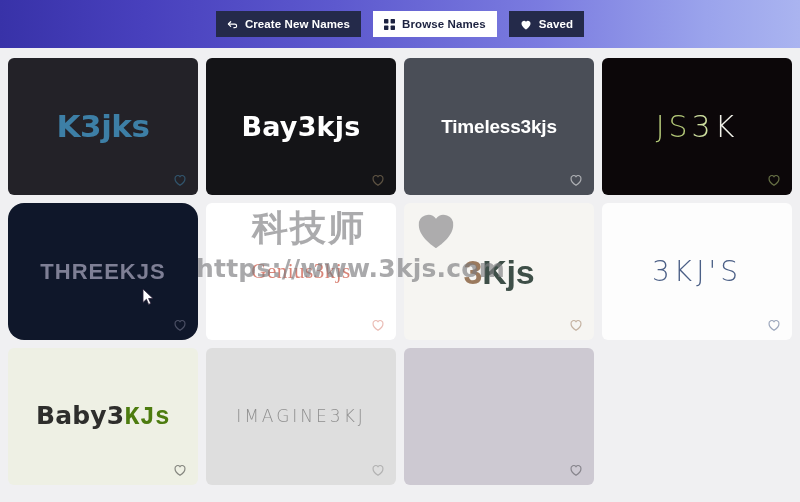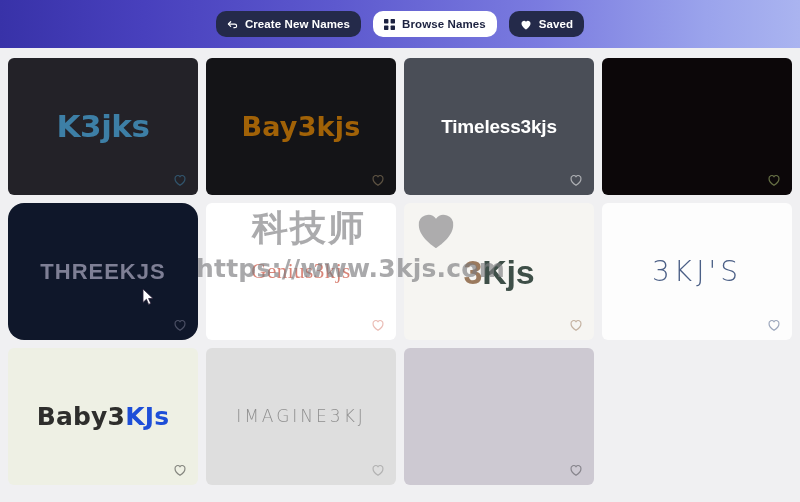--- a/index.html
+++ b/index.html
@@ -19,21 +19,21 @@
     align-items: center;
     justify-content: center;
     gap: 12px;
   }
   .nav-btn {
     display: inline-flex;
     align-items: center;
     gap: 7px;
     height: 26px;
     padding: 0 11px;
-    border-radius: 10px;
+    border-radius: 0;
     font-size: 11.5px;
     font-weight: bold;
     letter-spacing: .1px;
     cursor: pointer;
     white-space: nowrap;
     border: none;
     font-family: "Liberation Sans", sans-serif;
   }
   .nav-btn.dark { background: #242a4a; color: #ffffff; }
   .nav-btn.light { background: #ffffff; color: #1c2240; }
@@ -167,36 +167,37 @@
 <div class="grid" id="grid">
     <div class="card" style="background: rgb(35, 34, 40);">
       <div class="logo t-geo" style="font-size: 31px;"><span style="color: rgb(61, 127, 166);">K3jks</span></div>
       <div class="fav" style="color: rgb(61, 127, 166); opacity: 0.55;">
         <svg viewBox="0 0 24 22" fill="none" stroke="currentColor" stroke-width="2">
           <path d="M12 20s-8.5-5.2-8.5-11.2A4.7 4.7 0 0 1 12 5.4 4.7 4.7 0 0 1 20.5 8.8C20.5 14.8 12 20 12 20z"></path>
         </svg>
       </div>
     </div>
     <div class="card" style="background: rgb(20, 20, 23);">
-      <div class="logo t-round" style="font-size: 27px;"><span style="color: #a16207;">Bay3kjs</span></div>
+      <div class="logo t-round" style="font-size: 27px;"><span style="color: #ffffff;">Bay3kjs</span></div>
       <div class="fav" style="color: rgb(155, 135, 103); opacity: 0.55;">
         <svg viewBox="0 0 24 22" fill="none" stroke="currentColor" stroke-width="2">
           <path d="M12 20s-8.5-5.2-8.5-11.2A4.7 4.7 0 0 1 12 5.4 4.7 4.7 0 0 1 20.5 8.8C20.5 14.8 12 20 12 20z"></path>
         </svg>
       </div>
     </div>
     <div class="card" style="background: rgb(74, 78, 87);">
       <div class="logo t-bold" style="font-size: 19px;"><span style="color: rgb(255, 255, 255);">Timeless3kjs</span></div>
       <div class="fav" style="color: rgb(255, 255, 255); opacity: 0.55;">
         <svg viewBox="0 0 24 22" fill="none" stroke="currentColor" stroke-width="2">
           <path d="M12 20s-8.5-5.2-8.5-11.2A4.7 4.7 0 0 1 12 5.4 4.7 4.7 0 0 1 20.5 8.8C20.5 14.8 12 20 12 20z"></path>
         </svg>
       </div>
     </div>
     <div class="card" style="background: rgb(12, 7, 9);">
+      <div class="logo t-thin" style="font-size: 30px;"><span style="color: rgb(179, 200, 120);">JS</span><span style="color: rgb(207, 224, 160);">3</span><span style="color: rgb(242, 242, 234);">K</span></div>
       <div class="fav" style="color: rgb(179, 200, 120); opacity: 0.55;">
         <svg viewBox="0 0 24 22" fill="none" stroke="currentColor" stroke-width="2">
           <path d="M12 20s-8.5-5.2-8.5-11.2A4.7 4.7 0 0 1 12 5.4 4.7 4.7 0 0 1 20.5 8.8C20.5 14.8 12 20 12 20z"></path>
         </svg>
       </div>
     </div>
     <div class="card" style="background: #0f172a; border-radius: 16px;">
       <div class="logo t-wide" style="font-size: 22px;"><span style="color: rgb(126, 127, 149);">THREEKJS</span></div>
       <div class="fav" style="color: rgb(126, 127, 149); opacity: 0.55;">
         <svg viewBox="0 0 24 22" fill="none" stroke="currentColor" stroke-width="2">
@@ -222,21 +223,21 @@
     </div>
     <div class="card" style="background: rgb(253, 253, 253);">
       <div class="logo t-thin" style="font-size: 28px;"><span style="color: rgb(75, 95, 134);">3KJ'S</span></div>
       <div class="fav" style="color: rgb(75, 95, 134); opacity: 0.55;">
         <svg viewBox="0 0 24 22" fill="none" stroke="currentColor" stroke-width="2">
           <path d="M12 20s-8.5-5.2-8.5-11.2A4.7 4.7 0 0 1 12 5.4 4.7 4.7 0 0 1 20.5 8.8C20.5 14.8 12 20 12 20z"></path>
         </svg>
       </div>
     </div>
     <div class="card" style="background: rgb(238, 240, 228);">
-      <div class="logo t-round" style="font-size: 25px;"><span style="color: rgb(46, 46, 44);">Baby3</span><span style="color: #1d4ed8;">KJs</span></div>
+      <div class="logo t-round" style="font-size: 25px;"><span style="color: rgb(46, 46, 44);">Baby3</span><span style="color: #4d7c0f; font-family: Liberation Mono, monospace;">KJs</span></div>
       <div class="fav" style="color: rgb(46, 46, 44); opacity: 0.55;">
         <svg viewBox="0 0 24 22" fill="none" stroke="currentColor" stroke-width="2">
           <path d="M12 20s-8.5-5.2-8.5-11.2A4.7 4.7 0 0 1 12 5.4 4.7 4.7 0 0 1 20.5 8.8C20.5 14.8 12 20 12 20z"></path>
         </svg>
       </div>
     </div>
     <div class="card" style="background: rgb(222, 222, 222);">
       <div class="logo t-mono" style="font-size: 17px;"><span style="color: rgb(142, 142, 142);">IMAGINE3KJ</span></div>
       <div class="fav" style="color: rgb(142, 142, 142); opacity: 0.55;">
         <svg viewBox="0 0 24 22" fill="none" stroke="currentColor" stroke-width="2">

